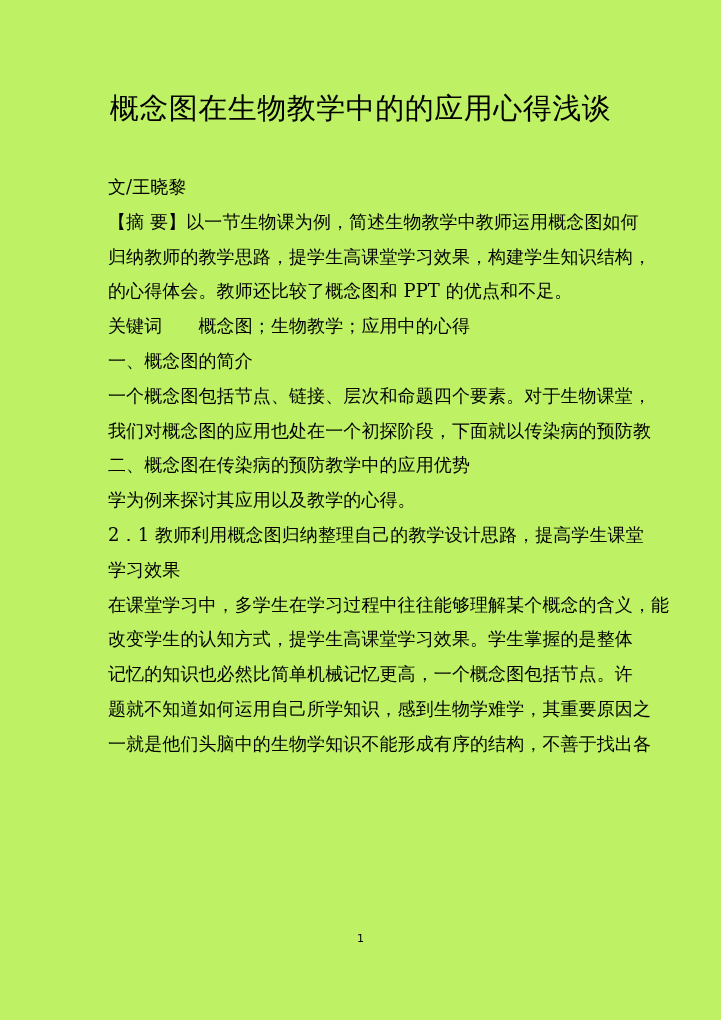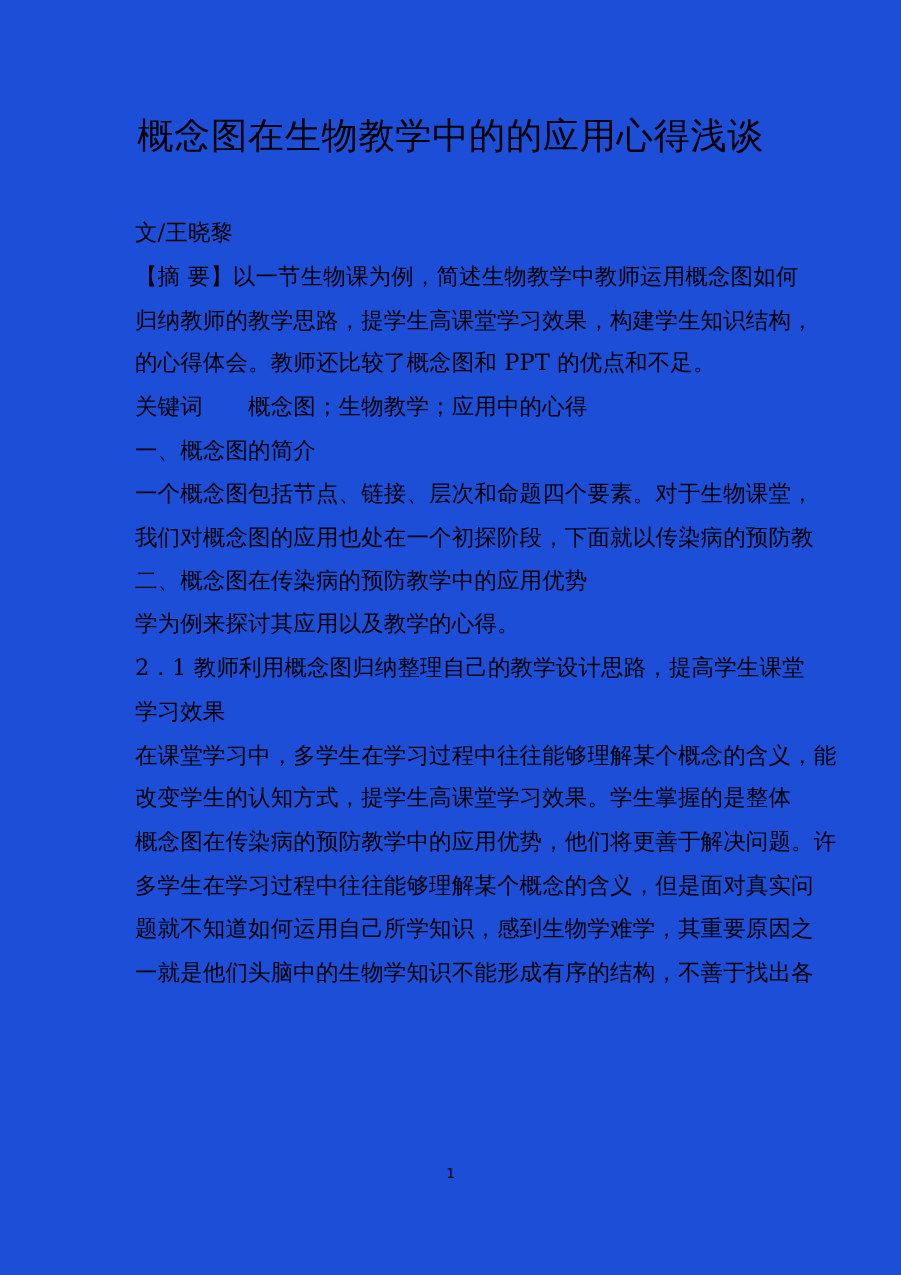--- a/index.html
+++ b/index.html
@@ -14,21 +14,21 @@
       overflow: hidden;
       font-family: "DejaVu Serif", "Liberation Serif", serif;
       color: #000000;
     }
     .page {
       position: absolute;
       left: 0;
       top: 0;
       width: 721px;
       height: 1020px;
-      background: #1d4ed8;
+      background: #bef264;
     }
     .title {
       position: absolute;
       left: 0;
       top: 88px;
       width: 721px;
       text-align: center;
       font-size: 29px;
       font-weight: normal;
       letter-spacing: 0.5px;
@@ -79,20 +79,19 @@
     <span class="line">关键词　　概念图；生物教学；应用中的心得</span>
     <span class="line">一、概念图的简介</span>
     <span class="line justify">一个概念图包括节点、链接、层次和命题四个要素。对于生物课堂，</span>
     <span class="line justify">我们对概念图的应用也处在一个初探阶段，下面就以传染病的预防教</span>
     <span class="line">二、概念图在传染病的预防教学中的应用优势</span>
     <span class="line">学为例来探讨其应用以及教学的心得。</span>
     <span class="line justify">2．1 教师利用概念图归纳整理自己的教学设计思路，提高学生课堂</span>
     <span class="line">学习效果</span>
     <span class="line justify">在课堂学习中，多学生在学习过程中往往能够理解某个概念的含义，能</span>
     <span class="line justify">改变学生的认知方式，提学生高课堂学习效果。学生掌握的是整体</span>
-    <span class="line justify">概念图在传染病的预防教学中的应用优势，他们将更善于解决问题。许</span>
-    <span class="line justify">多学生在学习过程中往往能够理解某个概念的含义，但是面对真实问</span>
+    <span class="line justify">记忆的知识也必然比简单机械记忆更高，一个概念图包括节点。许</span>
     <span class="line justify">题就不知道如何运用自己所学知识，感到生物学难学，其重要原因之</span>
     <span class="line justify">一就是他们头脑中的生物学知识不能形成有序的结构，不善于找出各</span>
   </div>
 
   <div class="page-number">1</div>
 </div>
 
 </body></html>

